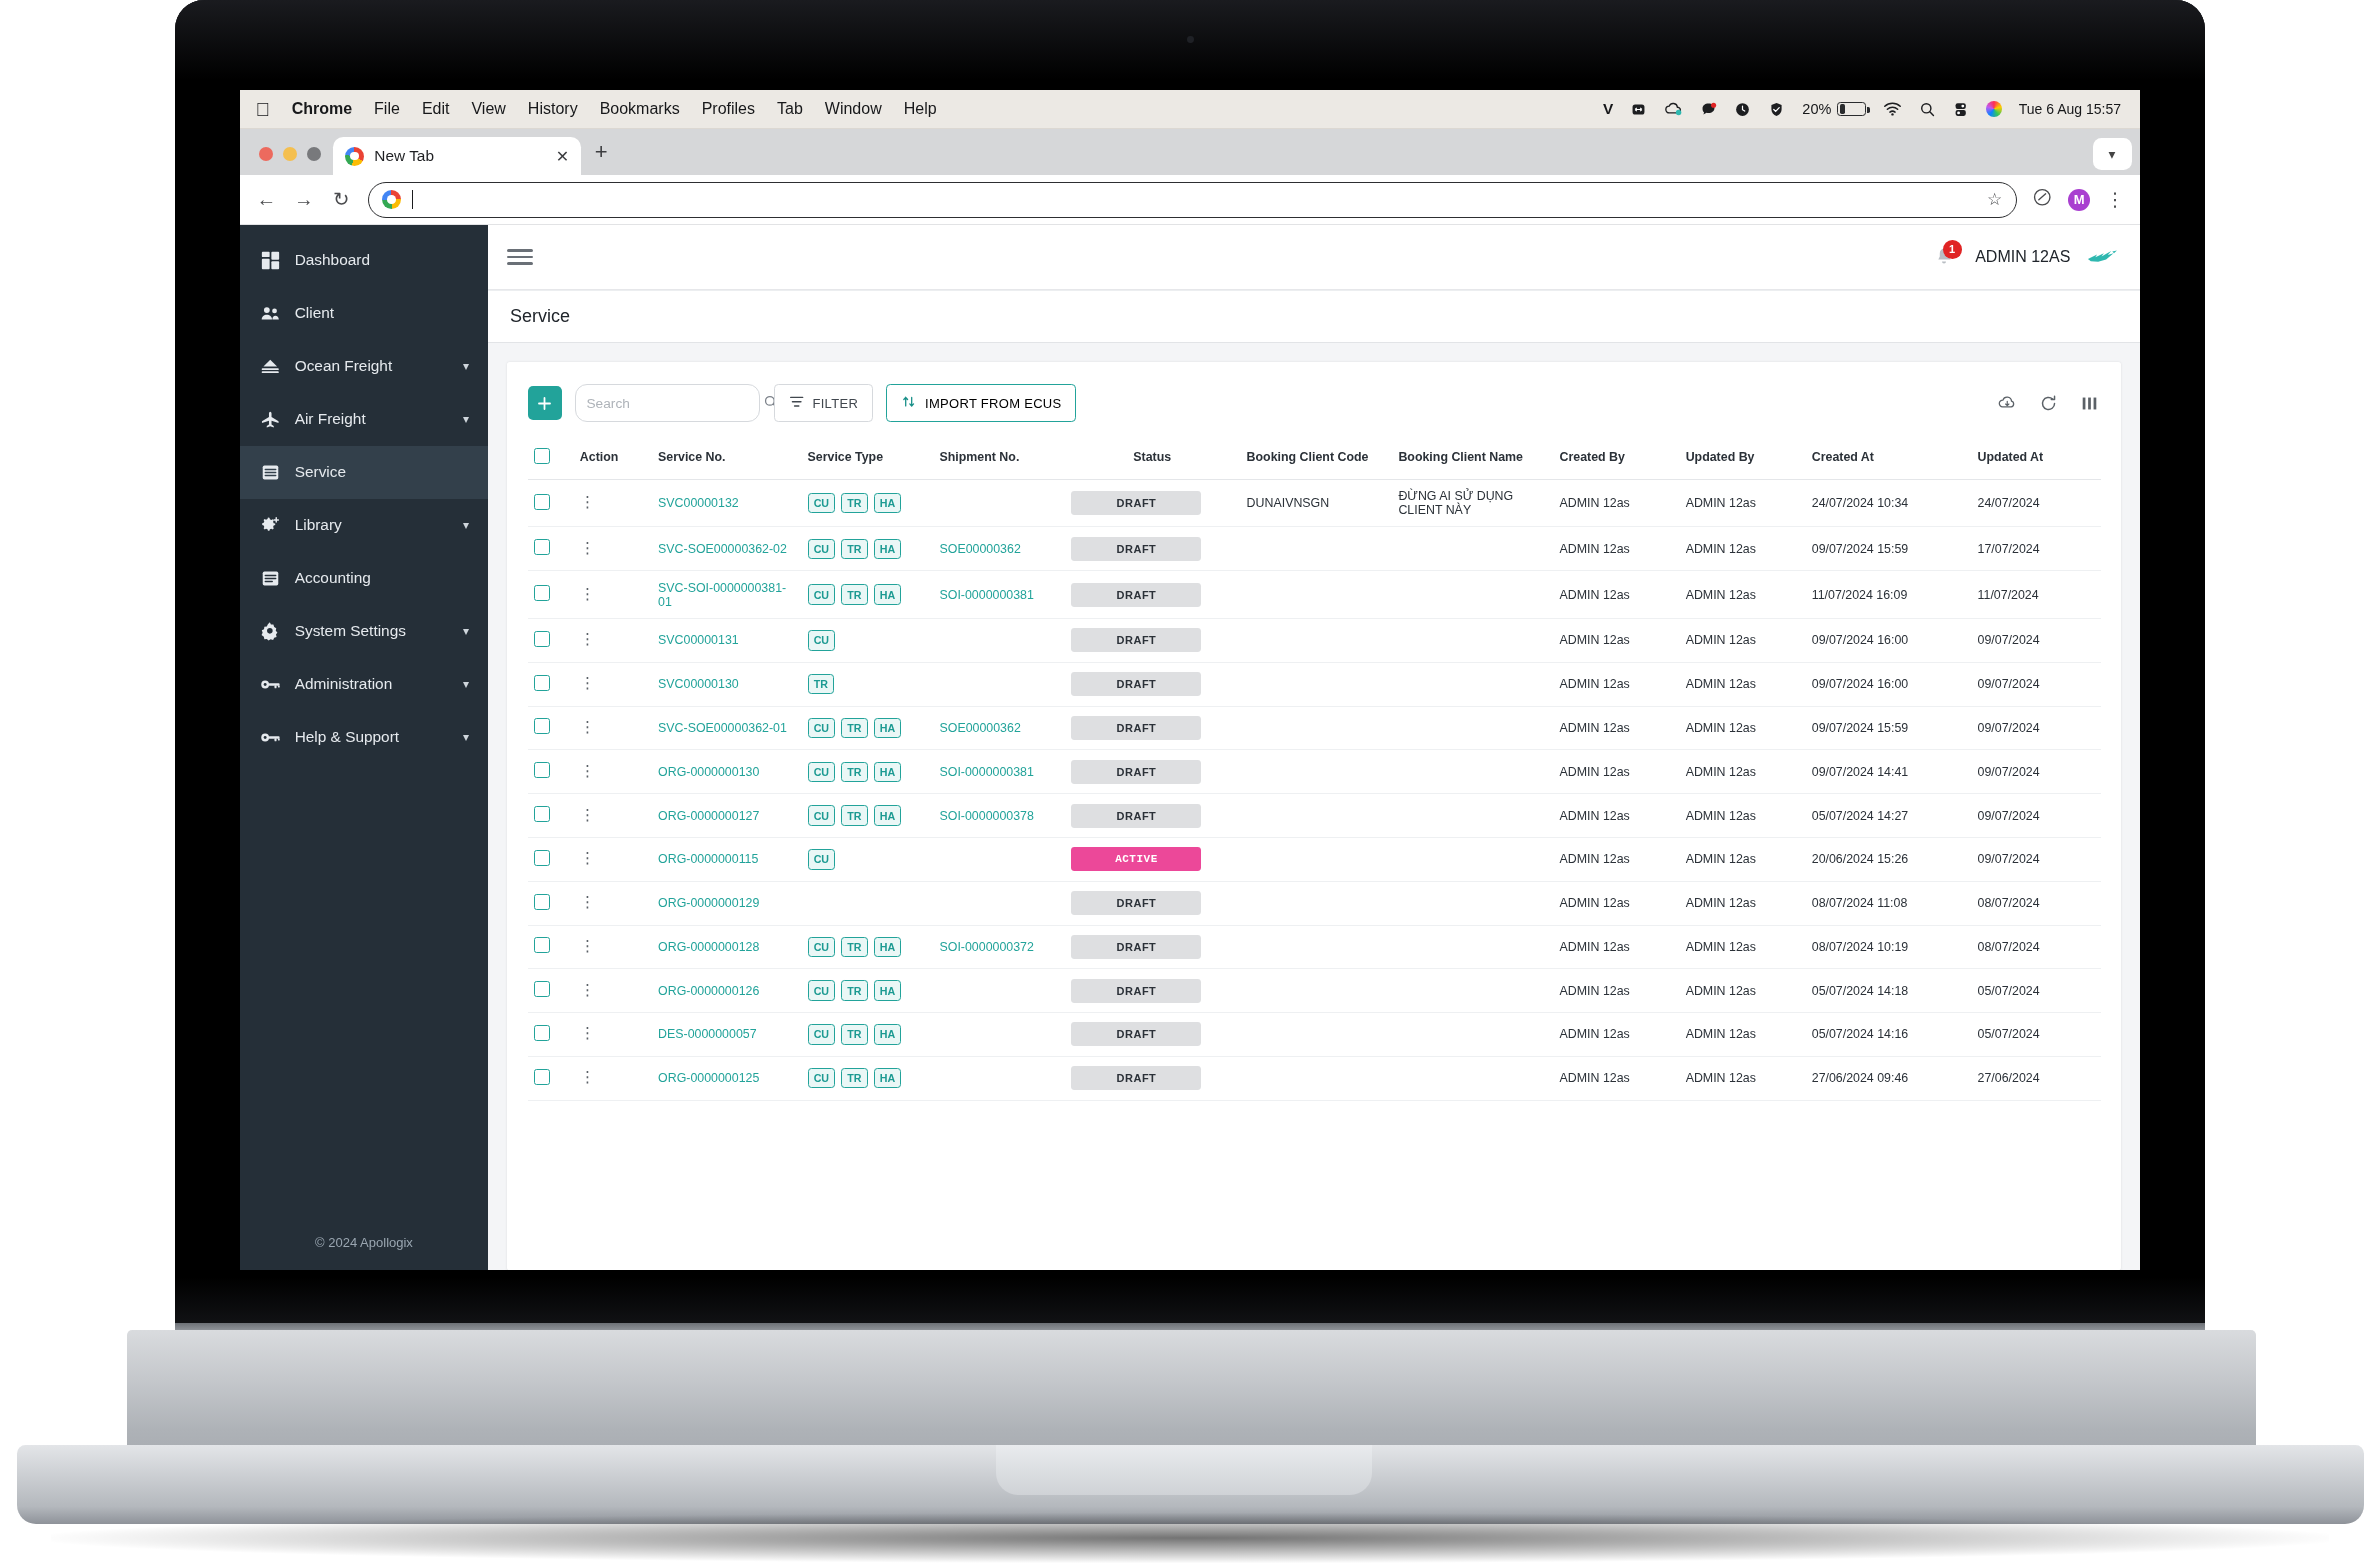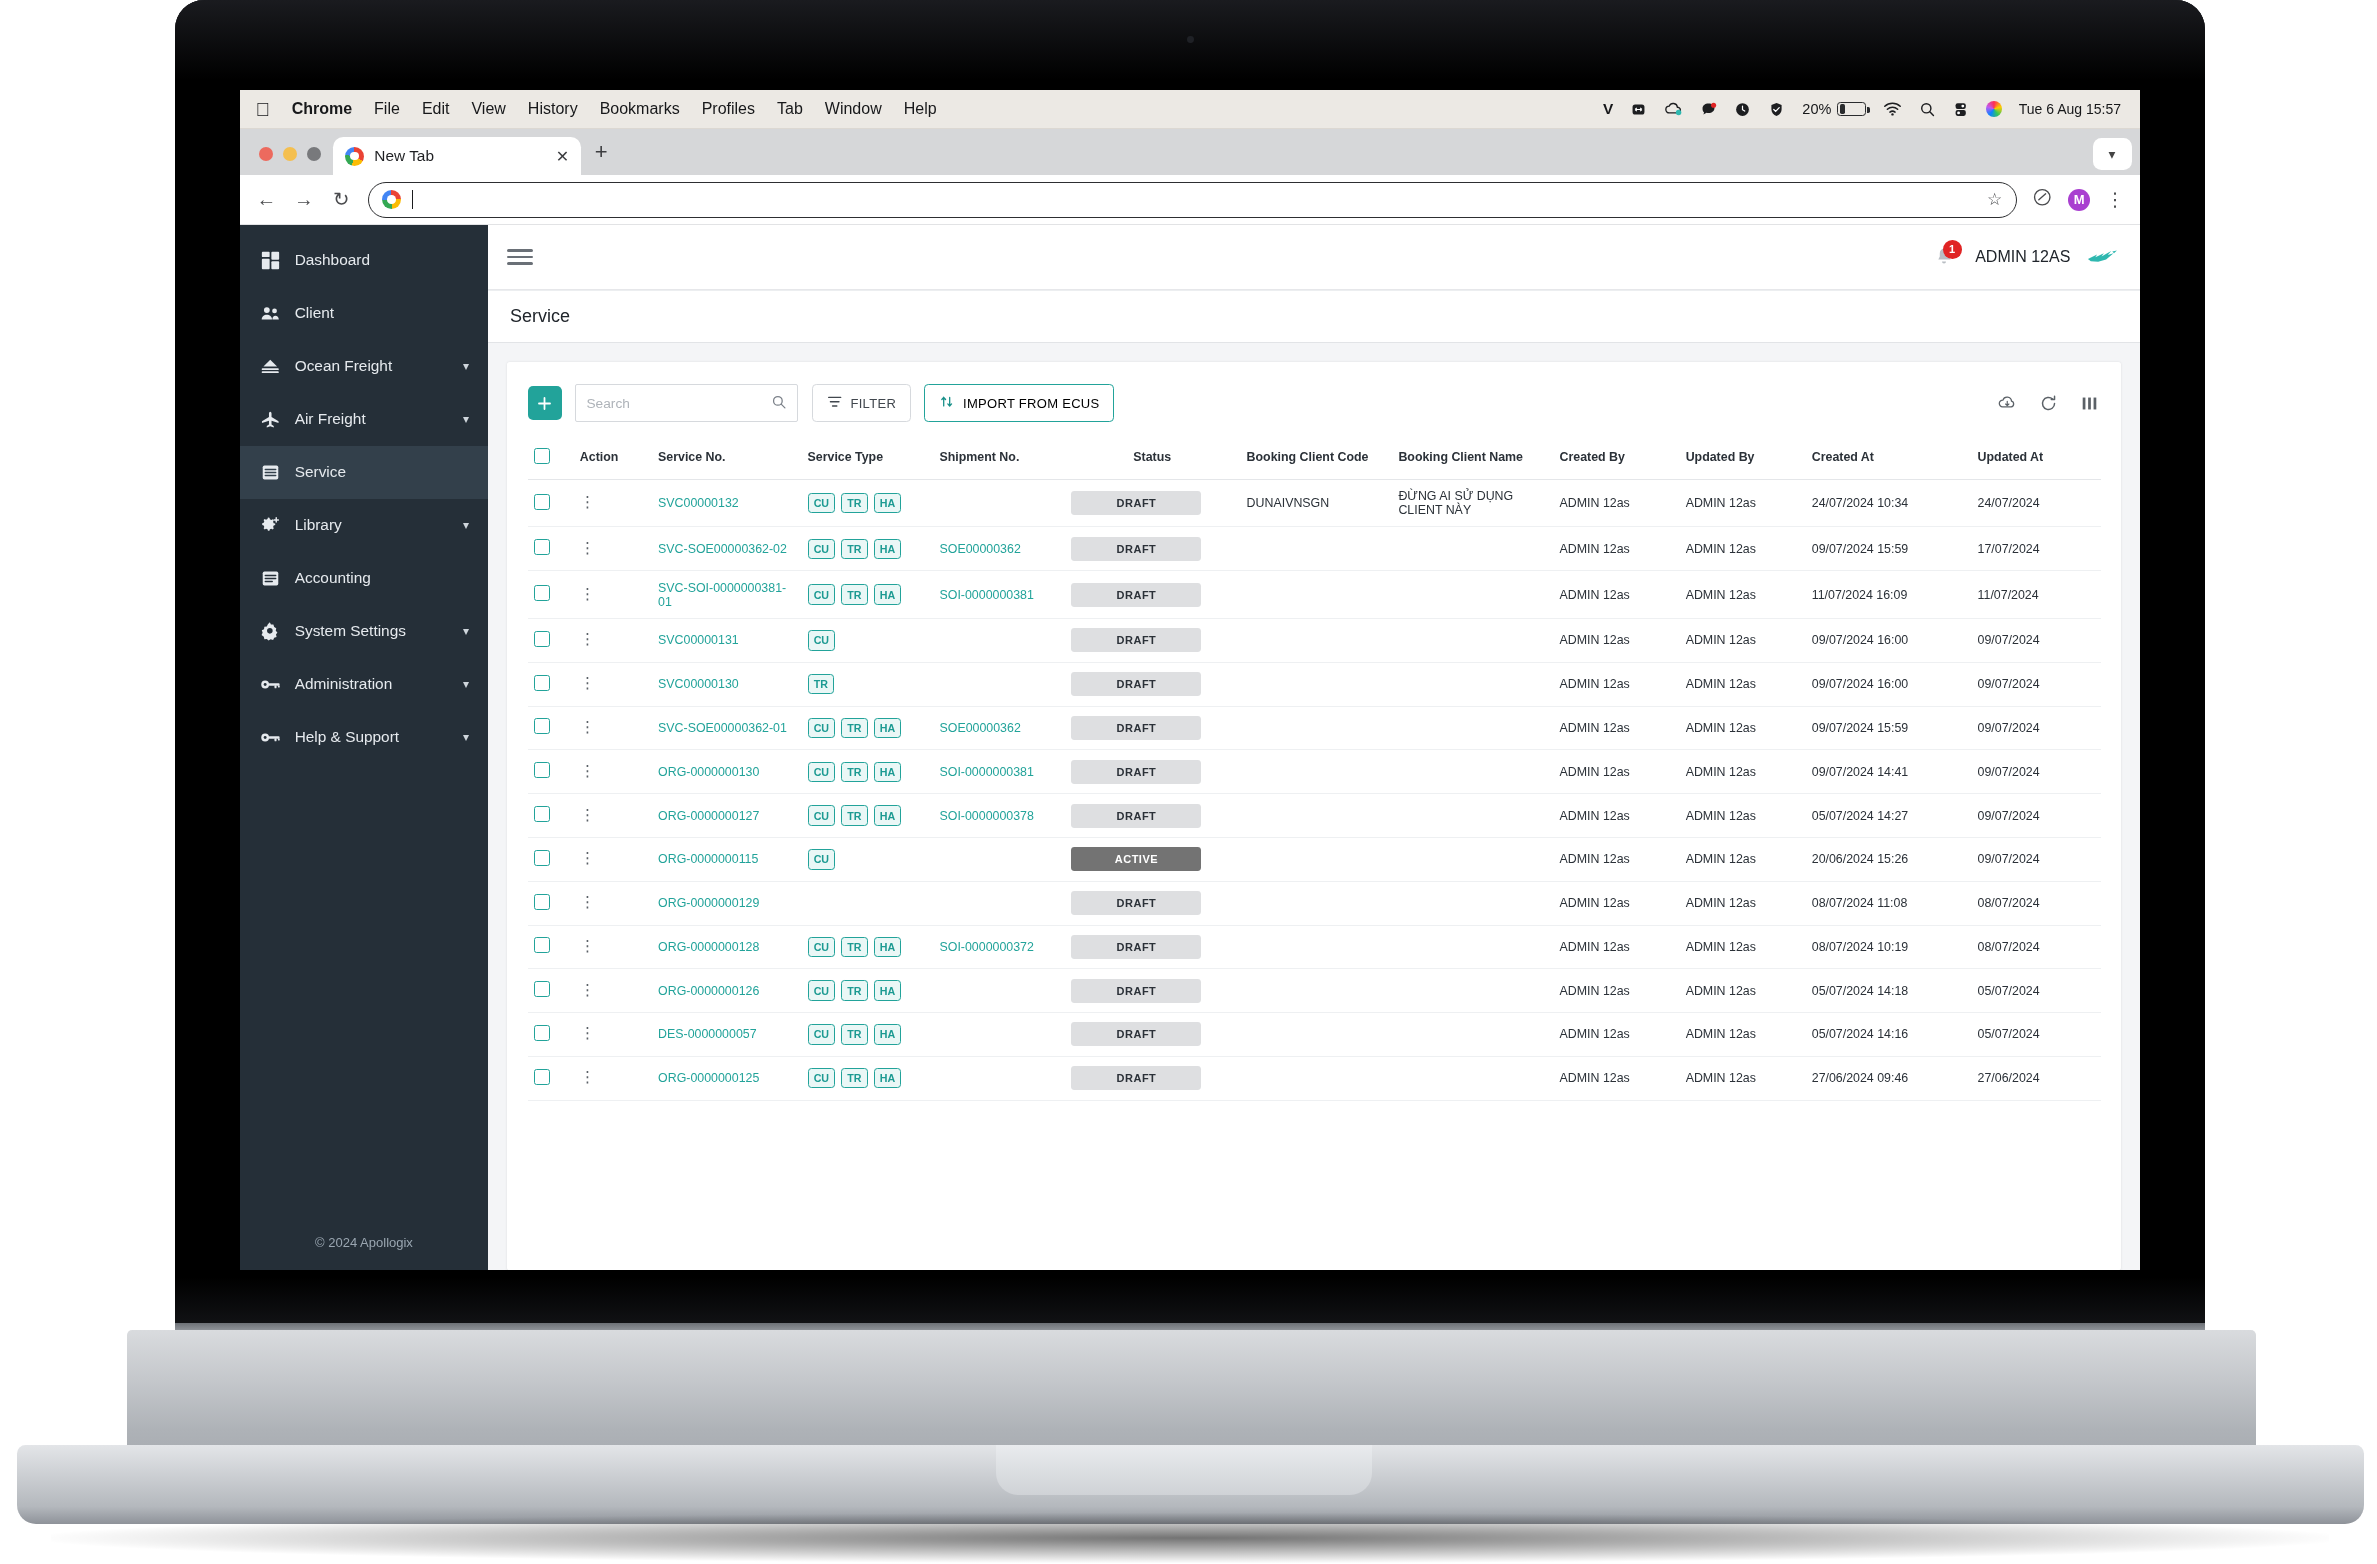--- a/index.html
+++ b/index.html
@@ -264,22 +264,22 @@
   
   .toolbar { display: flex; align-items: center; gap: 13.7px; }
   .add-btn {
     width: 34px; height: 34px; border-radius: 5.1px;
     background: #22a39a; color: #fff;
     display: flex; align-items: center; justify-content: center;
     font-size: 22px; line-height: 1; font-weight: 300;
     flex: none;
   }
   .search-box {
-    width: 223px; height: 38px;
-    border: 0.9px solid #d6d9dd; border-radius: 2px;
+    width: 185px; height: 38px;
+    border: 0.9px solid #d6d9dd; border-radius: 12px;
     display: flex; align-items: center;
     padding: 0 10.3px;
   }
   .search-input {
     flex: 1; border: none; outline: none;
     font-size: 13.7px; color: #3c4busy; font-family: inherit;
     color: #3c4148; background: transparent;
   }
   .search-input::placeholder { color: #aeb3b9; }
   .btn-outline {
@@ -334,21 +334,21 @@
     font-size: 10.7px; font-weight: 700;
     display: inline-flex; align-items: center; justify-content: center;
   }
   .status {
     display: block; width: 130px; height: 24px;
     border-radius: 3.4px; font-size: 11px; font-weight: 700;
     display: flex; align-items: center; justify-content: center;
     letter-spacing: 0.5px;
   }
   .status.draft { background: #dedfe1; color: #2b3138; }
-  .status.active { background: #737373; color: #ffffff; }
+  .status.active { background: #ec4899; color: #ffffff; font-family: Liberation Mono, monospace; }
 
   
   .pagination {
     display: flex; align-items: center; gap: 22px;
     padding: 19px 6.8px 22px 6.8px;
     font-size: 12.4px; color: #3a4047;
   }
   .rpp-select { display: flex; align-items: center; gap: 8.5px; }
   .rpp-val { font-weight: 700; }
   .caret-down { font-size: 9.4px; color: #5b6167; }

